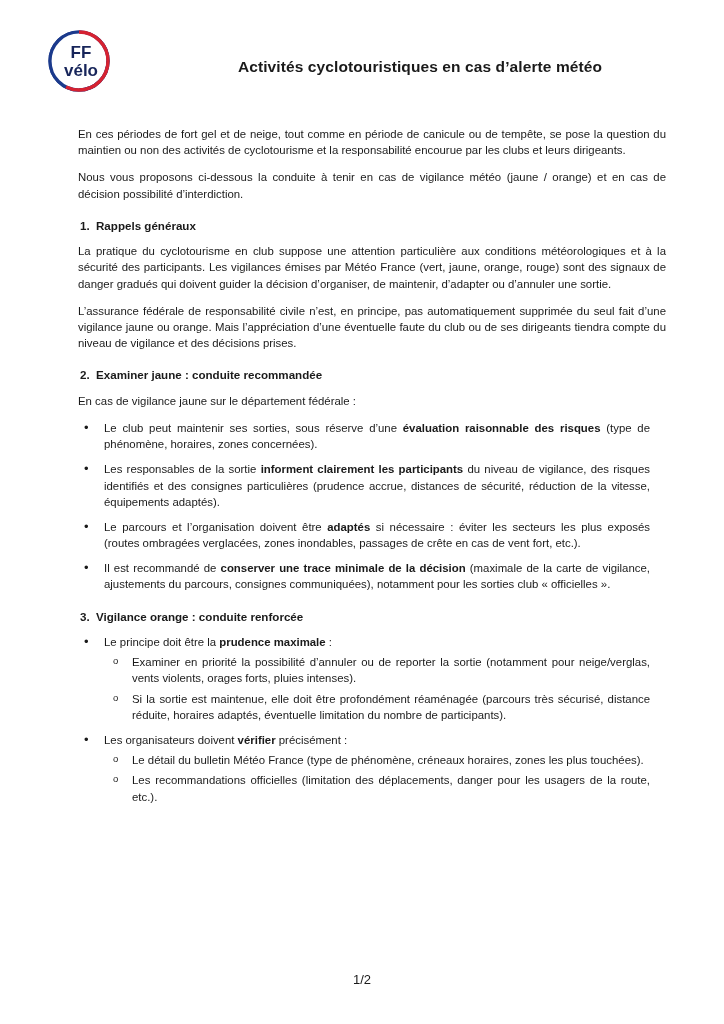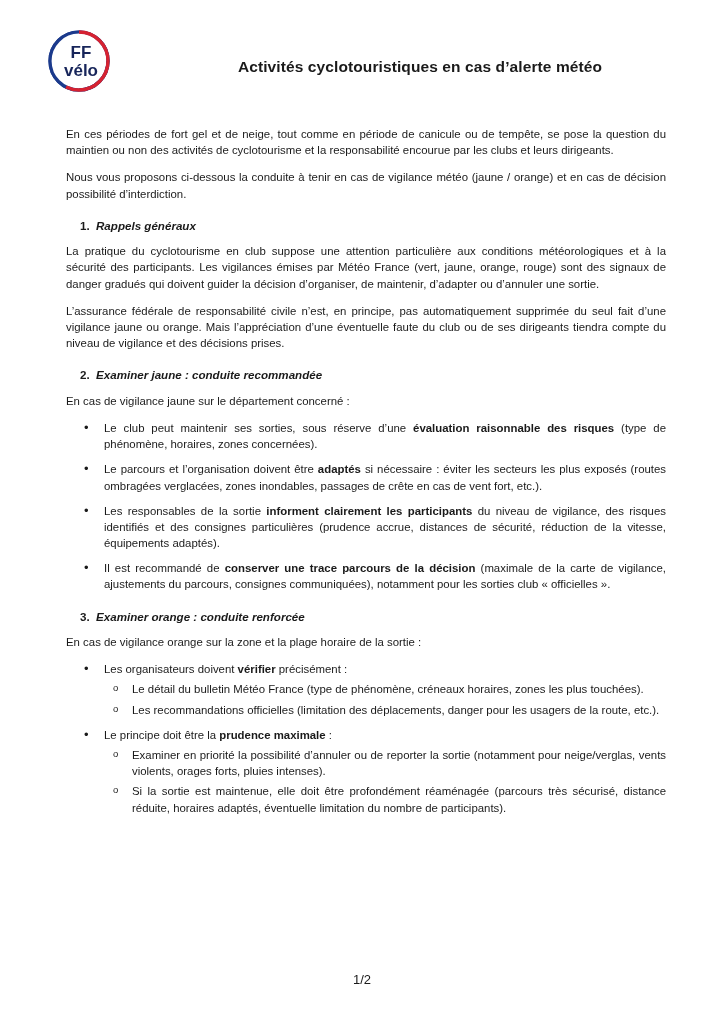--- a/index.html
+++ b/index.html
@@ -50,39 +50,39 @@
   .content {
     position: absolute;
     left: 62px;
     top: 126px;
     width: 604px;
     font-size: 11.4px;
     line-height: 1.42;
     color: #1a1a1a;
   }
   p.para {
-    margin: 0 0 11px 4px;
+    margin: 0 0 11px 16px;
     text-align: justify;
     text-justify: inter-word;
   }
   .section-head {
     margin: 16px 0 9px 0;
     font-weight: bold;
     font-size: 11.6px;
     display: flex;
   }
   .section-num {
     width: 34px;
     padding-left: 18px;
     box-sizing: border-box;
   }
-  .section-text { flex: 1; font-style: italic; }
+  .section-text { flex: 1; }
   ul.bullets {
     list-style: none;
-    margin: 0 0 10px 0;
+    margin: 0 16px 10px 0;
     padding: 0;
   }
   ul.bullets > li {
     position: relative;
     padding-left: 42px;
     margin-bottom: 9px;
     text-align: justify;
   }
   ul.bullets > li::before {
     content: "•";
@@ -151,54 +151,53 @@
       <span class="section-num">1.</span>
       <span class="section-text">Rappels généraux</span>
     </div>
     <p class="para">La pratique du cyclotourisme en club suppose une attention particulière aux conditions météorologiques et à la sécurité des participants. Les vigilances émises par Météo France (vert, jaune, orange, rouge) sont des signaux de danger gradués qui doivent guider la décision d’organiser, de maintenir, d’adapter ou d’annuler une sortie.</p>
     <p class="para">L’assurance fédérale de responsabilité civile n’est, en principe, pas automatiquement supprimée du seul fait d’une vigilance jaune ou orange. Mais l’appréciation d’une éventuelle faute du club ou de ses dirigeants tiendra compte du niveau de vigilance et des décisions prises.</p>
 
     <div class="section-head">
       <span class="section-num">2.</span>
       <span class="section-text">Examiner jaune : conduite recommandée</span>
     </div>
-    <p class="para">En cas de vigilance jaune sur le département concerné :</p>
+    <p class="para">En cas de vigilance jaune sur le département fédérale :</p>
     <ul class="bullets">
       <li>
         <span>Le club peut maintenir ses sorties, sous réserve d’une </span><b>évaluation raisonnable des risques</b><span> (type de phénomène, horaires, zones concernées).</span>
       </li>
       <li>
+        <span>Les responsables de la sortie </span><b>informent clairement les participants</b><span> du niveau de vigilance, des risques identifiés et des consignes particulières (prudence accrue, distances de sécurité, réduction de la vitesse, équipements adaptés).</span>
+      </li>
+      <li>
         <span>Le parcours et l’organisation doivent être </span><b>adaptés</b><span> si nécessaire : éviter les secteurs les plus exposés (routes ombragées verglacées, zones inondables, passages de crête en cas de vent fort, etc.).</span>
       </li>
       <li>
-        <span>Les responsables de la sortie </span><b>informent clairement les participants</b><span> du niveau de vigilance, des risques identifiés et des consignes particulières (prudence accrue, distances de sécurité, réduction de la vitesse, équipements adaptés).</span>
-      </li>
-      <li>
-        <span>Il est recommandé de </span><b>conserver une trace parcours de la décision</b><span> (maximale de la carte de vigilance, ajustements du parcours, consignes communiquées), notamment pour les sorties club « officielles ».</span>
+        <span>Il est recommandé de </span><b>conserver une trace minimale de la décision</b><span> (maximale de la carte de vigilance, ajustements du parcours, consignes communiquées), notamment pour les sorties club « officielles ».</span>
       </li>
     </ul>
 
     <div class="section-head">
       <span class="section-num">3.</span>
-      <span class="section-text">Examiner orange : conduite renforcée</span>
-    </div>
-    <p class="para">En cas de vigilance orange sur la zone et la plage horaire de la sortie :</p>
+      <span class="section-text">Vigilance orange : conduite renforcée</span>
+    </div>
     <ul class="bullets">
+      <li>
+        <span>Le principe doit être la </span><b>prudence maximale</b><span> :</span>
+        <ul class="sub">
+          <li>Examiner en priorité la possibilité d’annuler ou de reporter la sortie (notamment pour neige/verglas, vents violents, orages forts, pluies intenses).</li>
+          <li>Si la sortie est maintenue, elle doit être profondément réaménagée (parcours très sécurisé, distance réduite, horaires adaptés, éventuelle limitation du nombre de participants).</li>
+        </ul>
+      </li>
       <li>
         <span>Les organisateurs doivent </span><b>vérifier</b><span> précisément :</span>
         <ul class="sub">
           <li>Le détail du bulletin Météo France (type de phénomène, créneaux horaires, zones les plus touchées).</li>
           <li>Les recommandations officielles (limitation des déplacements, danger pour les usagers de la route, etc.).</li>
         </ul>
       </li>
-      <li>
-        <span>Le principe doit être la </span><b>prudence maximale</b><span> :</span>
-        <ul class="sub">
-          <li>Examiner en priorité la possibilité d’annuler ou de reporter la sortie (notamment pour neige/verglas, vents violents, orages forts, pluies intenses).</li>
-          <li>Si la sortie est maintenue, elle doit être profondément réaménagée (parcours très sécurisé, distance réduite, horaires adaptés, éventuelle limitation du nombre de participants).</li>
-        </ul>
-      </li>
     </ul>
 
   </div>
 
   <div class="footer">1/2</div>
 </div>
 
 </body></html>

